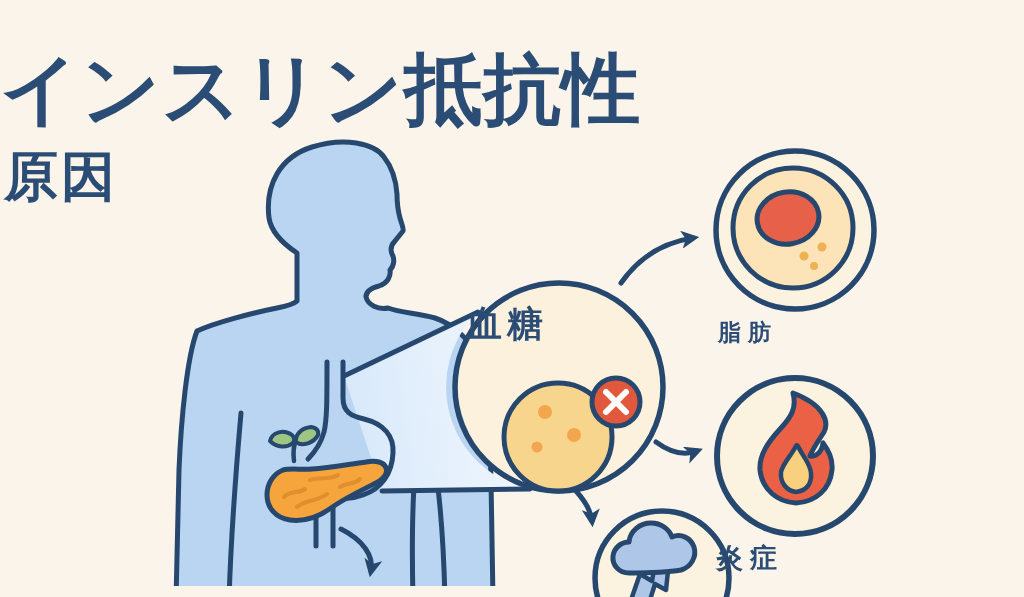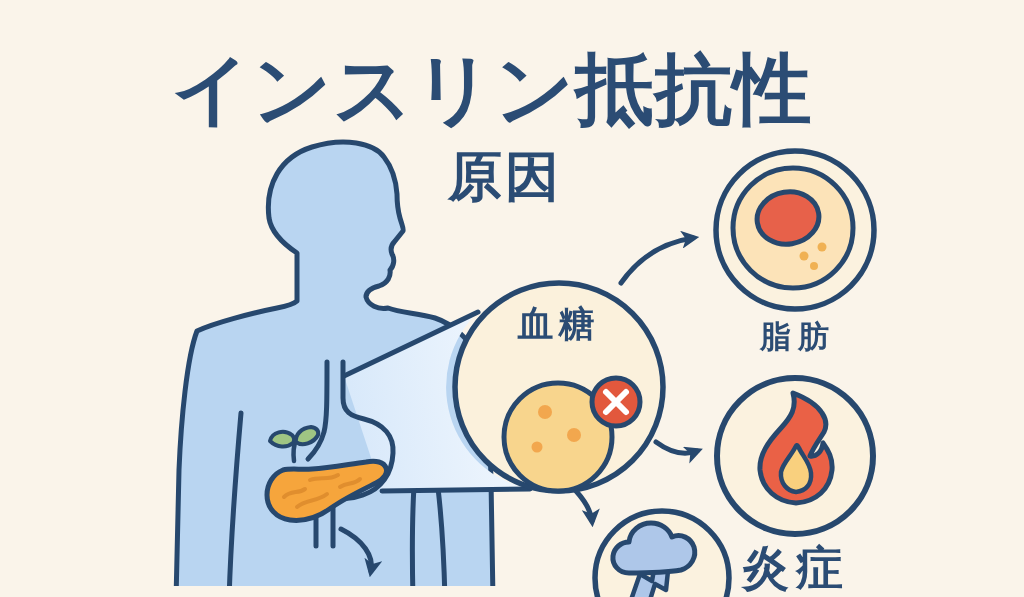--- a/index.html
+++ b/index.html
@@ -8,47 +8,47 @@
     width:1024px;height:597px;
     background:#faf4ea;
     overflow:hidden;
     font-family:"DejaVu Sans",sans-serif;
   }
   .stage svg{position:absolute;left:0;top:0;}
   .label{
     position:absolute;
     color:#2b4c74;
     font-weight:900;
-    text-align:center;
+    text-align:left;
     line-height:1;
     white-space:nowrap;
   }
   .title{
     left:0;right:40px;top:50px;
     font-size:78px;
     letter-spacing:1px;
   }
   .subtitle{
     left:4px;right:18px;top:150px;
     font-size:54px;
     letter-spacing:3px;
   }
   .blood-label{
     left:466px;width:185px;top:306px;
     font-size:36px;
     letter-spacing:5px;
   }
   .fat-label{
     left:718px;width:160px;top:321px;
-    font-size:31px;
+    font-size:23px;
     letter-spacing:7px;
   }
   .inflammation-label{
     left:716px;width:160px;top:544px;
-    font-size:47px;
+    font-size:27px;
     letter-spacing:7px;
   }
 </style>
 </head>
 <body>
 
 <div class="stage">
 
   <svg width="1024" height="597" viewBox="0 0 1024 597">
     <defs>

